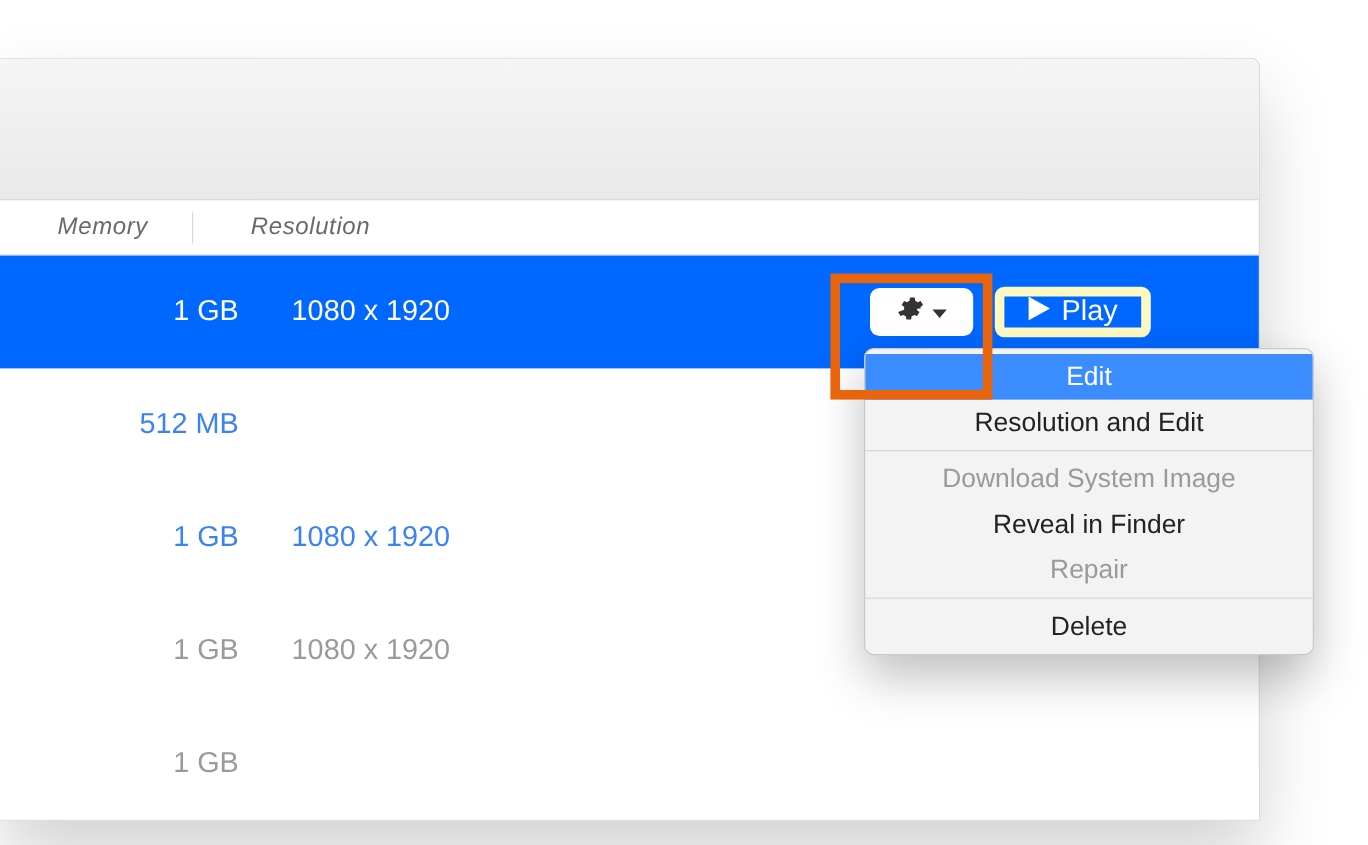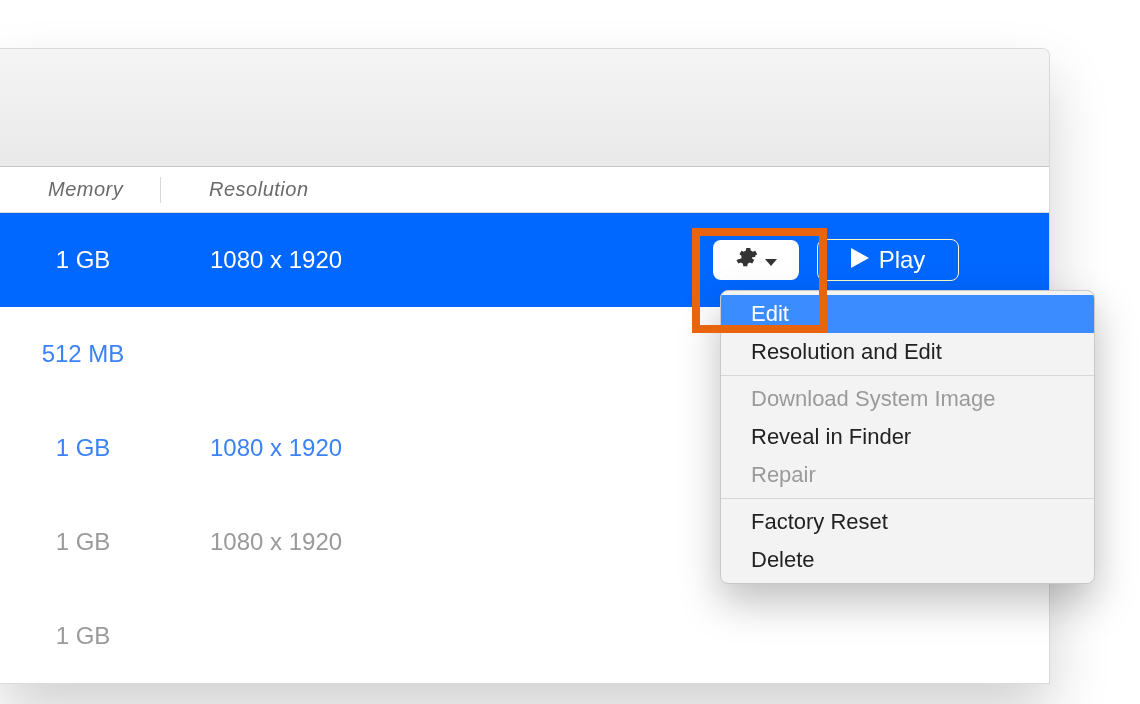--- a/index.html
+++ b/index.html
@@ -38,21 +38,21 @@
   .col-res { width: 200px; padding-left: 48px; }
 
   .rows { }
   .row {
     height: 94px;
     display: flex;
     align-items: center;
     font-size: 24px;
     color: #3b82f6;
   }
-  .row .cell-memory { width: 210px; text-align: center; padding-right: 44px; }
+  .row .cell-memory { width: 210px; text-align: right; padding-right: 44px; margin-left: 33px; }
   .row .cell-res { flex: 0 0 auto; text-align: center; }
   .row .spacer { flex: 1; }
 
   .row.selected {
     background: #0067ff;
     color: #fff;
   }
 
   .row.faded { color: #9a9a9a; }
 
@@ -62,22 +62,22 @@
     width: 86px; height: 40px;
     background: #fff;
     border-radius: 8px;
     display: flex; align-items: center; justify-content: center;
     gap: 6px;
   }
   .gear-btn svg.gear { width: 24px; height: 24px; }
   .gear-btn svg.caret { width: 14px; height: 10px; }
 
   .play-btn {
-    width: 142px; height: 42px;
-    border: 1px solid #fef9c3;
+    width: 130px; height: 42px;
+    border: 8px solid #fef9c3;
     border-radius: 8px;
     display: flex; align-items: center; justify-content: center;
     gap: 10px;
     color: #fff;
     font-size: 24px;
   }
   .play-btn svg { width: 18px; height: 20px; fill: #fff; }
 
   .highlight-box {
     position: absolute;
@@ -97,20 +97,21 @@
     border-radius: 8px;
     box-shadow: 0 18px 40px rgba(0,0,0,.25);
     overflow: hidden;
     font-size: 22px;
     z-index: 40;
   }
   .menu .group { padding: 4px 0; }
   .menu .item {
     padding: 6px 30px;
     color: #222;
+    text-align: center;
   }
   .menu .item.selected { background: #3a8cff; color: #fff; }
   .menu .item.disabled { color: #9a9a9a; }
   .menu .divider { height: 1px; background: #d7d7d7; margin: 0; }
 </style>
 </head>
 <body>
 
 <div class="window">
   <div class="titlebar"></div>
@@ -182,16 +183,15 @@
     <div class="item">Resolution and Edit</div>
   </div>
   <div class="divider"></div>
   <div class="group">
     <div class="item disabled">Download System Image</div>
     <div class="item">Reveal in Finder</div>
     <div class="item disabled">Repair</div>
   </div>
   <div class="divider"></div>
   <div class="group">
-    <div class="item">Factory Reset</div>
     <div class="item">Delete</div>
   </div>
 </div>
 
 </body></html>

